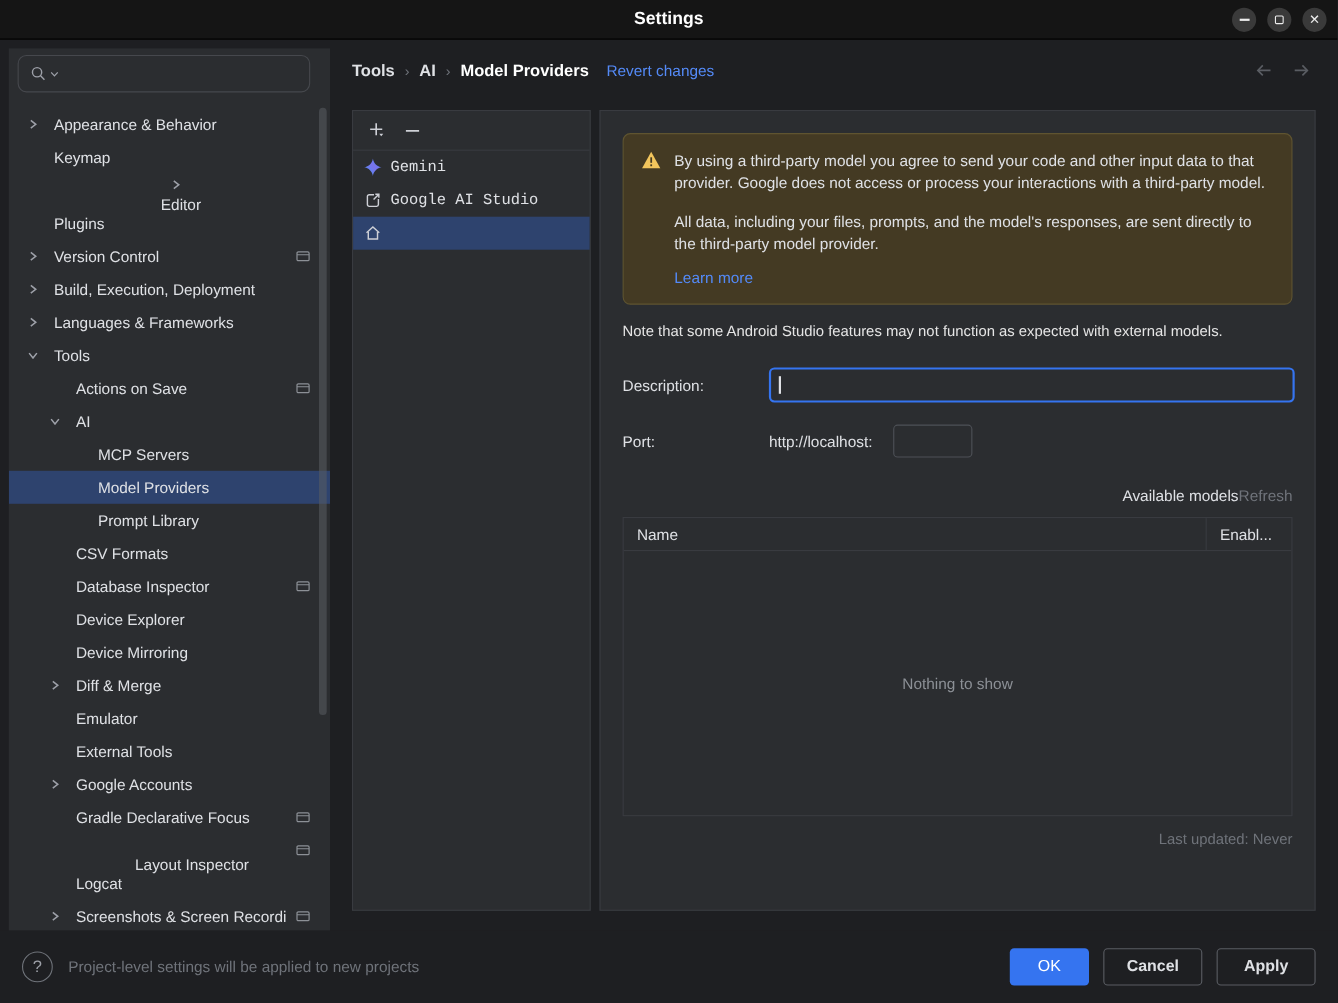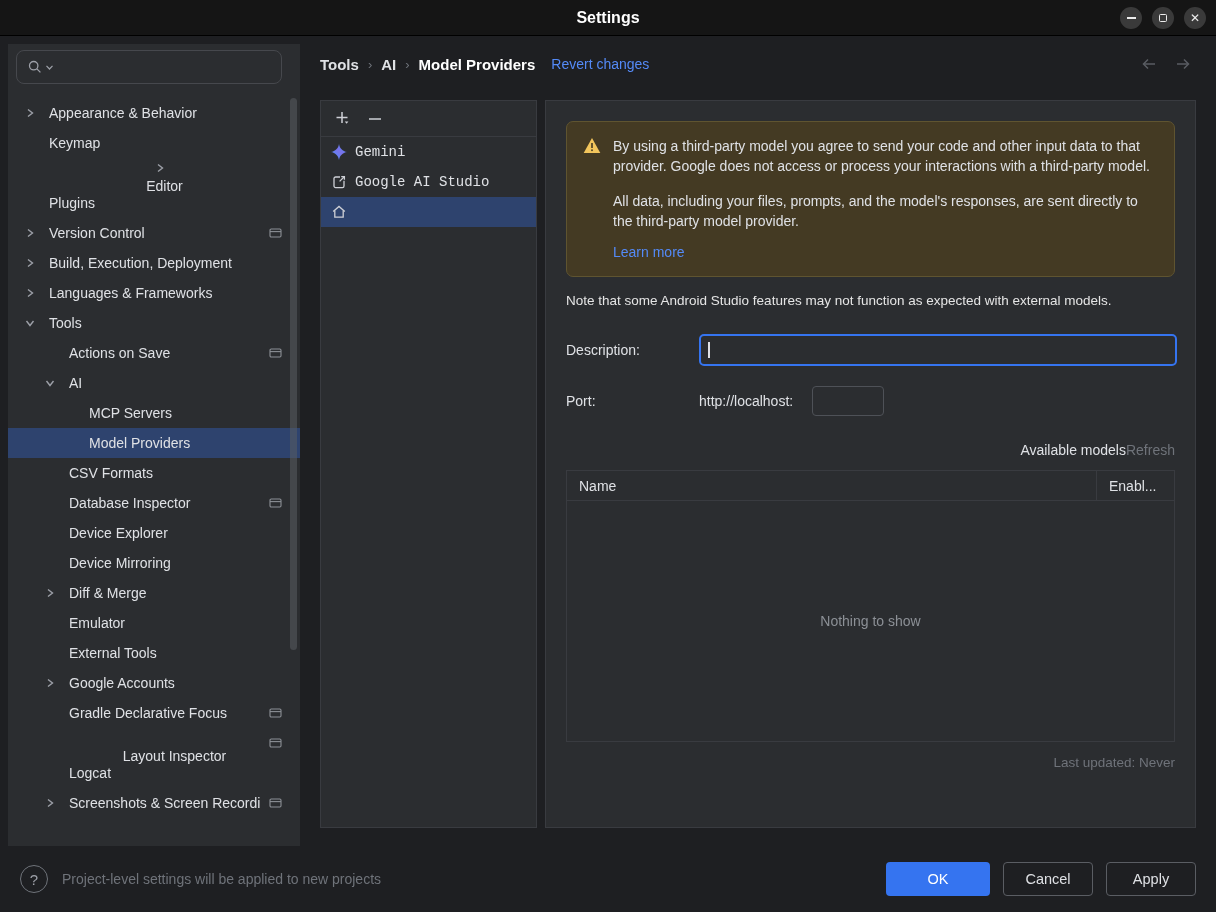--- a/index.html
+++ b/index.html
@@ -133,22 +133,22 @@
     width:28px; height:28px; border-radius:50%; border:1.5px solid #6F737A;
     color:#9DA0A8; display:flex; align-items:center; justify-content:center;
     font-size:15px; cursor:pointer; flex:none;
   }
   .footer-hint { color:#6F737A; margin-left:14px; font-size:14px; }
   .footer-buttons { margin-left:auto; display:flex; gap:13px; }
   button {
     font-family:"Liberation Sans", sans-serif; font-size:14.5px; height:34px;
     border-radius:4px; cursor:pointer;
   }
-  .btn-primary { background:#3574F0; color:#FFFFFF; border:none; width:104px; }
-  .btn-secondary { background:transparent; color:#DFE1E5; border:1px solid #5A5D63; min-width:90px; padding:0 16px; }
+  .btn-primary { background:#3574F0; color:#FFFFFF; border:none; width:72px; }
+  .btn-secondary { background:transparent; color:#DFE1E5; border:1px solid #5A5D63; min-width:90px; padding:0 16px;font-weight:bold; }
 </style>
 </head>
 <body>
 
 <div class="titlebar">
   <div class="title">Settings</div>
   <div class="window-controls">
     <div class="wc">
         <span class="bar"></span>
       </div>
@@ -256,20 +256,24 @@
         </span>
         <span class="tree-label">AI</span>
       </div>
       <div class="tree-row" style="padding-left: 52px;">
         <span class="chevron"></span>
         <span class="tree-label">MCP Servers</span>
       </div>
       <div class="tree-row selected" style="padding-left: 52px;">
         <span class="chevron"></span>
         <span class="tree-label">Model Providers</span>
+      </div>
+      <div class="tree-row" style="padding-left: 52px;">
+        <span class="chevron"></span>
+        <span class="tree-label">Prompt Library</span>
       </div>
       <div class="tree-row" style="padding-left: 32px;">
         <span class="chevron"></span>
         <span class="tree-label">CSV Formats</span>
       </div>
       <div class="tree-row" style="padding-left: 32px;">
         <span class="chevron"></span>
         <span class="tree-label">Database Inspector</span>
         <span class="icon tree-badge">
           <svg width="13" height="12" viewBox="0 0 13 12" fill="none" stroke="#8C9096" stroke-width="1.1">

